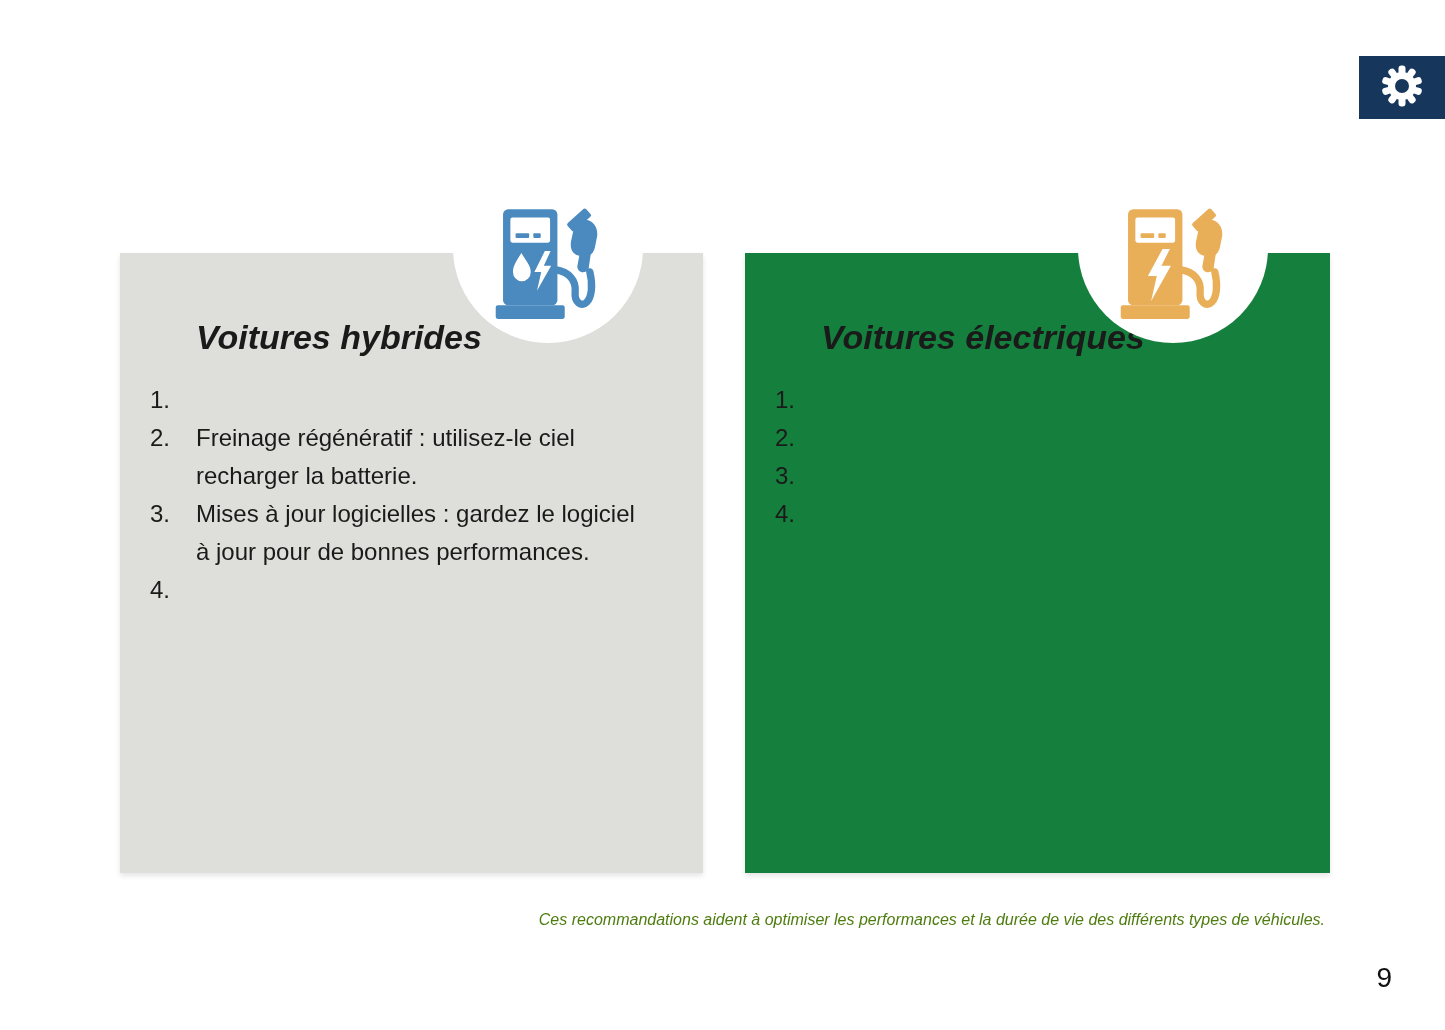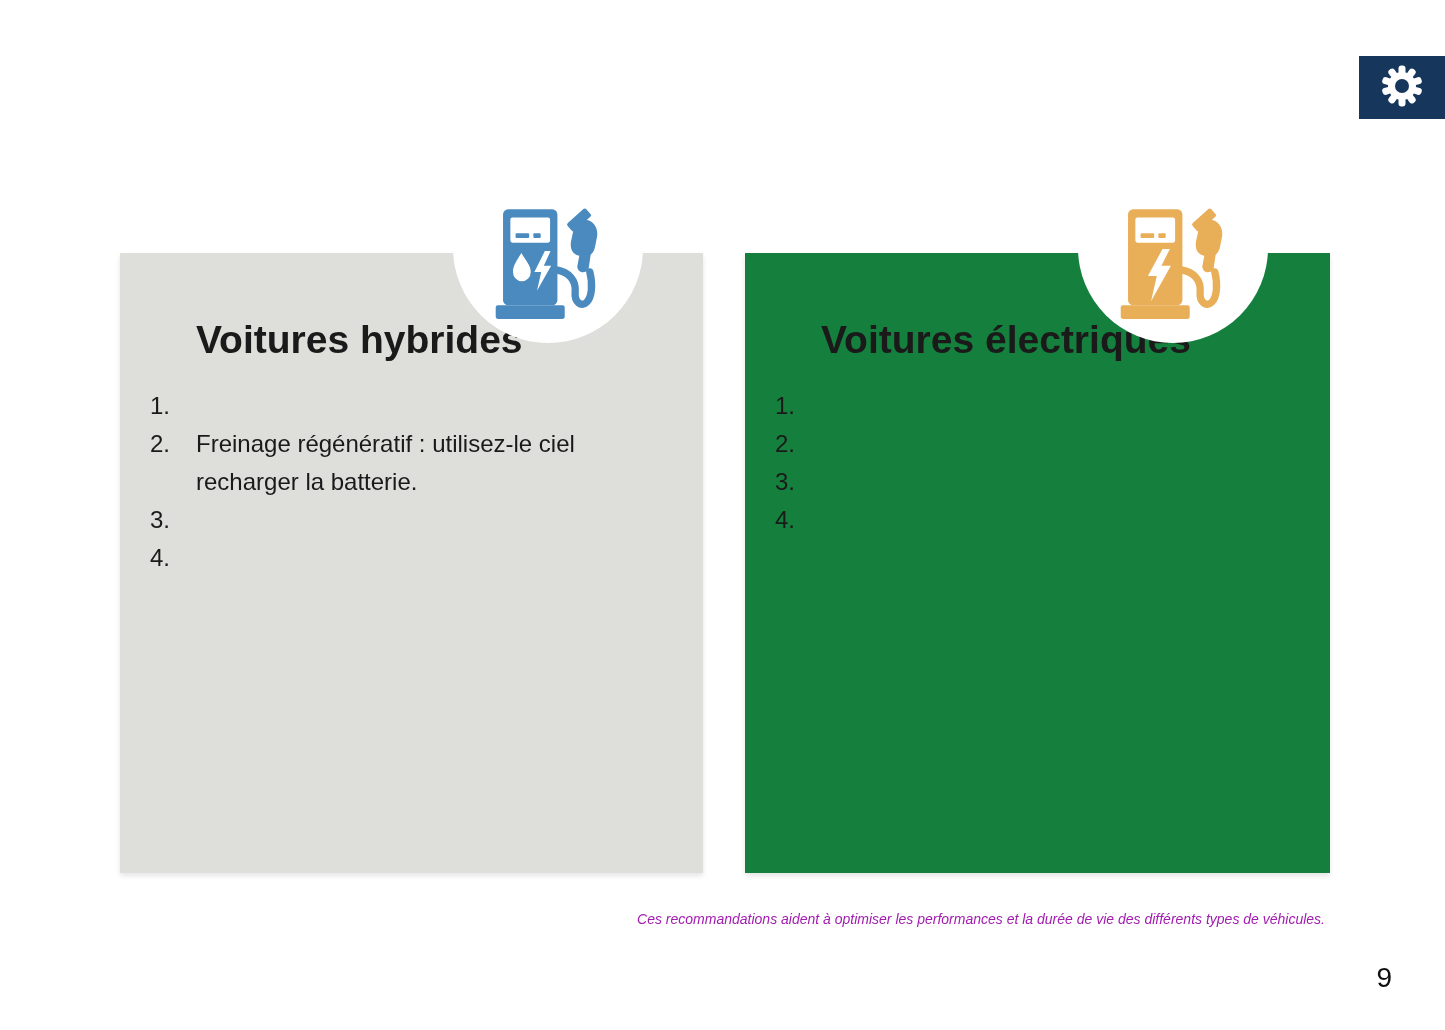--- a/index.html
+++ b/index.html
@@ -21,33 +21,33 @@
   .card.right{left:745px;width:585px;background:#15803d;}
   .icon-circle{
     position:absolute;left:333px;top:-100px;width:190px;height:190px;
     border-radius:50%;background:#ffffff;
   }
   .pump-icon{
     position:absolute;left:373px;top:-48px;width:110px;height:115px;
   }
   .card-title{
     margin:66px 0 12px 76px;
-    font-size:39px;font-weight:bold;line-height:1.1;
+    font-size:34px;font-weight:bold;line-height:1.1;font-style:italic;
   }
   .card-list{
     list-style:none;margin:25px 0 0 0;padding:0 0 0 30px;
   }
   .card-list li{
     display:flex;font-size:24px;line-height:38px;
   }
   .card-list .num{flex:none;width:46px;}
   .card-list .itext{white-space:pre;}
   .caption{
     position:absolute;right:120px;top:911px;
-    font-style:italic;font-size:14px;color:#a21caf;
+    font-style:italic;font-size:16px;color:#4d7c0f;
   }
   .page-number{
     position:absolute;right:53px;top:962px;
     font-size:28px;color:#111;
   }
 </style>
 </head>
 <body>
 
 <div class="gear-badge">
@@ -99,20 +99,22 @@
     <li>
       <span class="num">1.</span>
     </li>
     <li>
       <span class="num">2.</span>
       <span class="itext">Freinage régénératif : utilisez-le ciel
 recharger la batterie.</span>
     </li>
     <li>
       <span class="num">3.</span>
+      <span class="itext">Mises à jour logicielles : gardez le logiciel
+à jour pour de bonnes performances.</span>
     </li>
     <li>
       <span class="num">4.</span>
     </li>
   </ol>
 </section>
 
 <section class="card right">
   <div class="icon-circle"></div>
   <span class="pump-icon">

